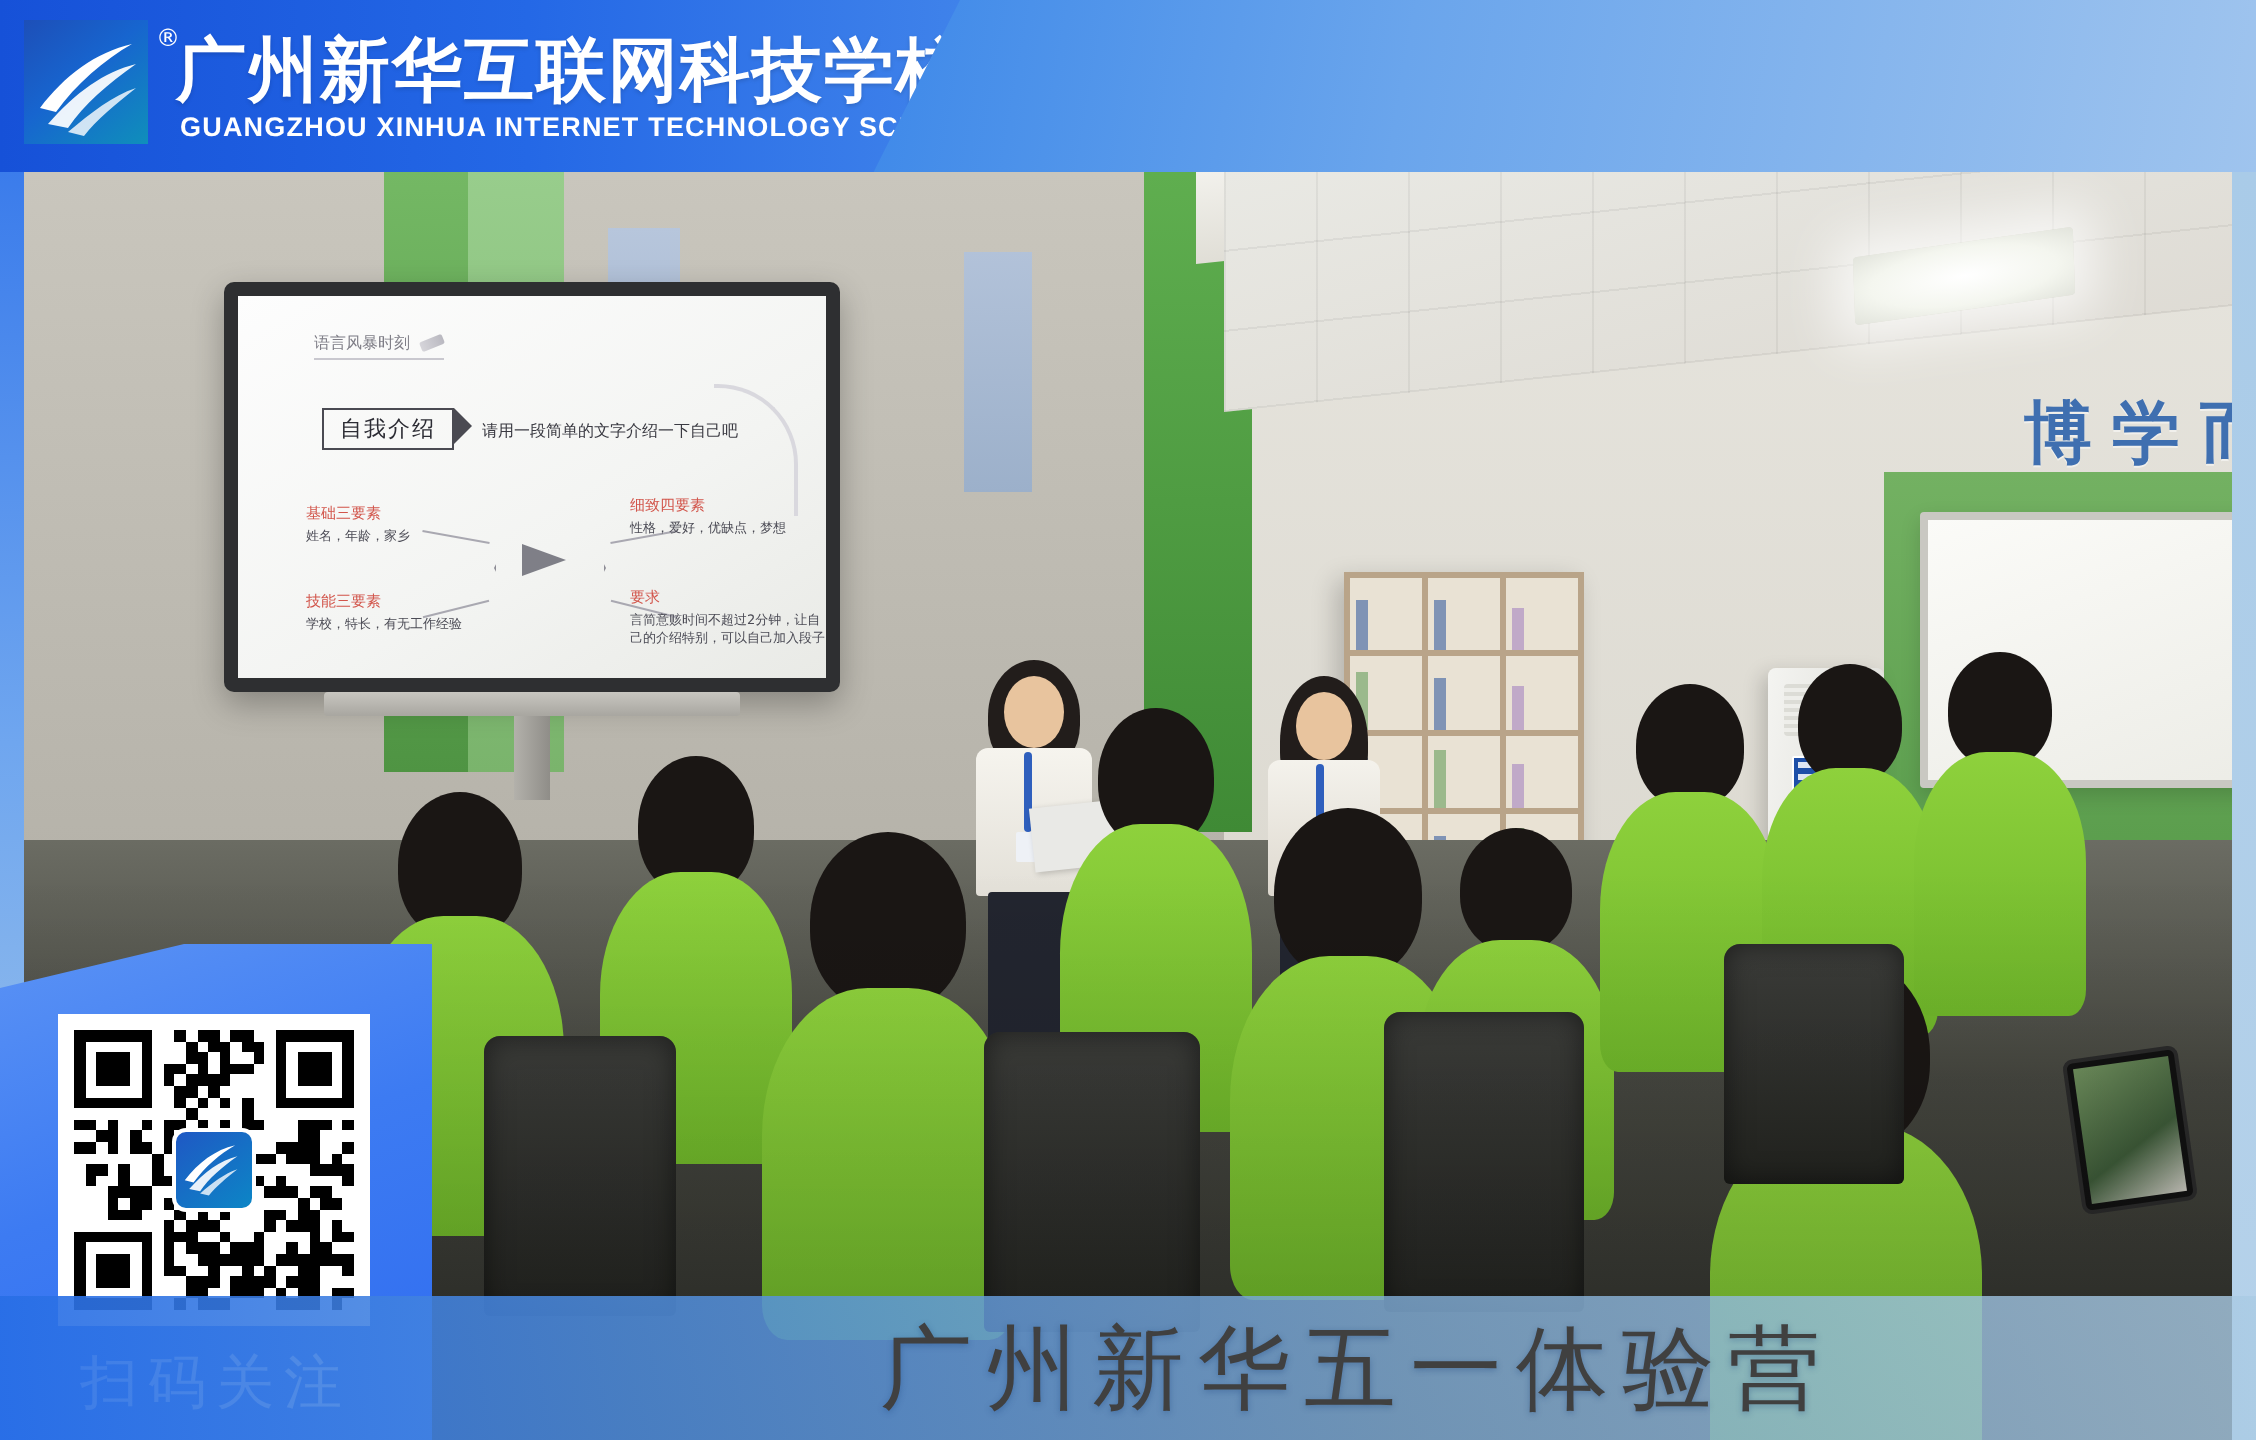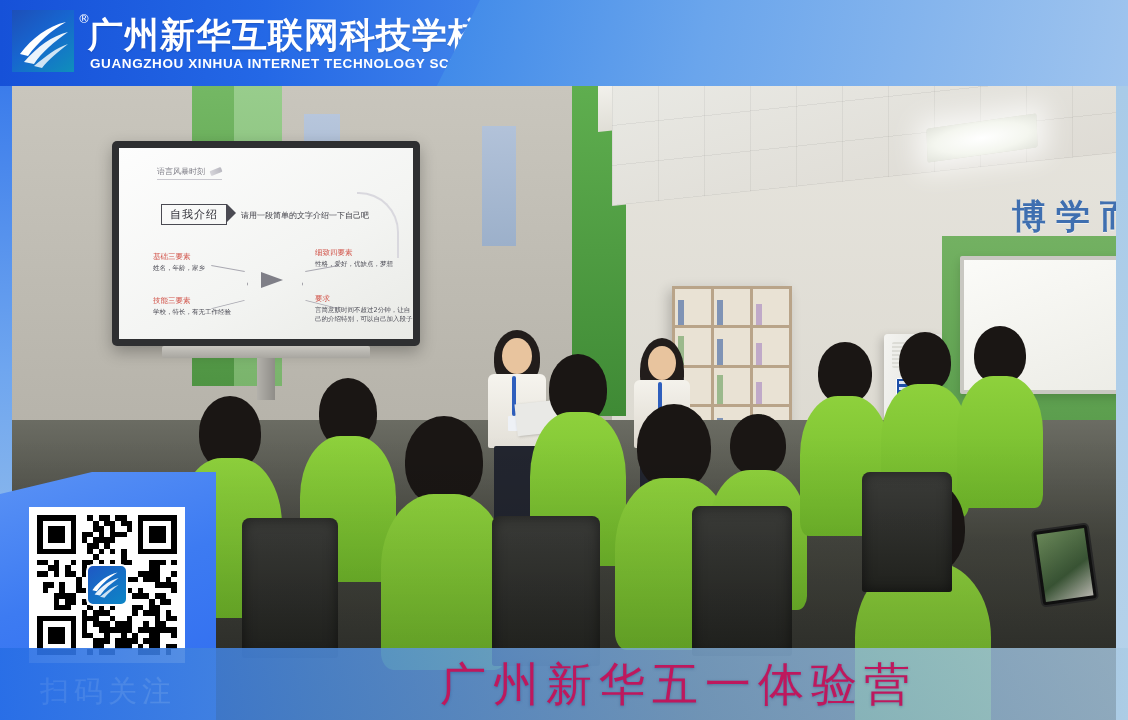--- a/index.html
+++ b/index.html
@@ -426,21 +426,21 @@
   }
 
   
   .bottom-banner {
     position:absolute; left: 0; top: 648px;
     width: 1128px; height: 72px;
     background: linear-gradient(90deg, rgba(40,110,230,.92) 0%, rgba(78,140,220,.86) 28%, rgba(130,175,218,.80) 62%, rgba(170,203,228,.80) 100%);
   }
   .bottom-title {
     position:absolute; left: 440px; top: 654px;
-    color: #be185d;
+    color: #404040;
     font-size: 46px;
     letter-spacing: 7px;
     font-family:"DejaVu Sans", sans-serif;
     white-space:nowrap;
     text-shadow: 0 1px 3px rgba(20,60,120,.35);
   }
 
   
   .frame-left {
     position:absolute; left:0; top:86px; width:12px; height:634px;

